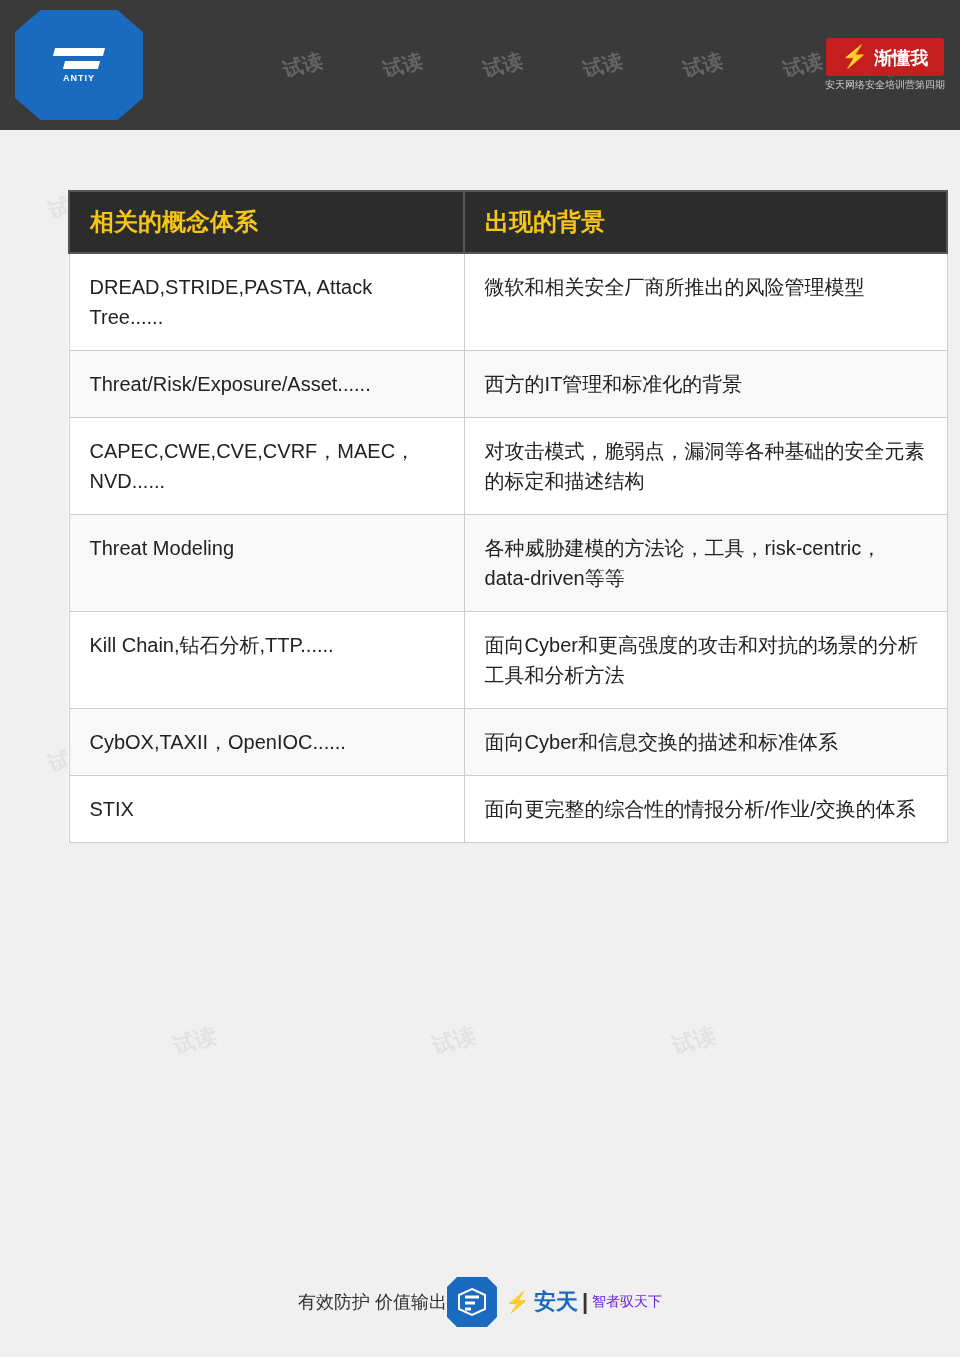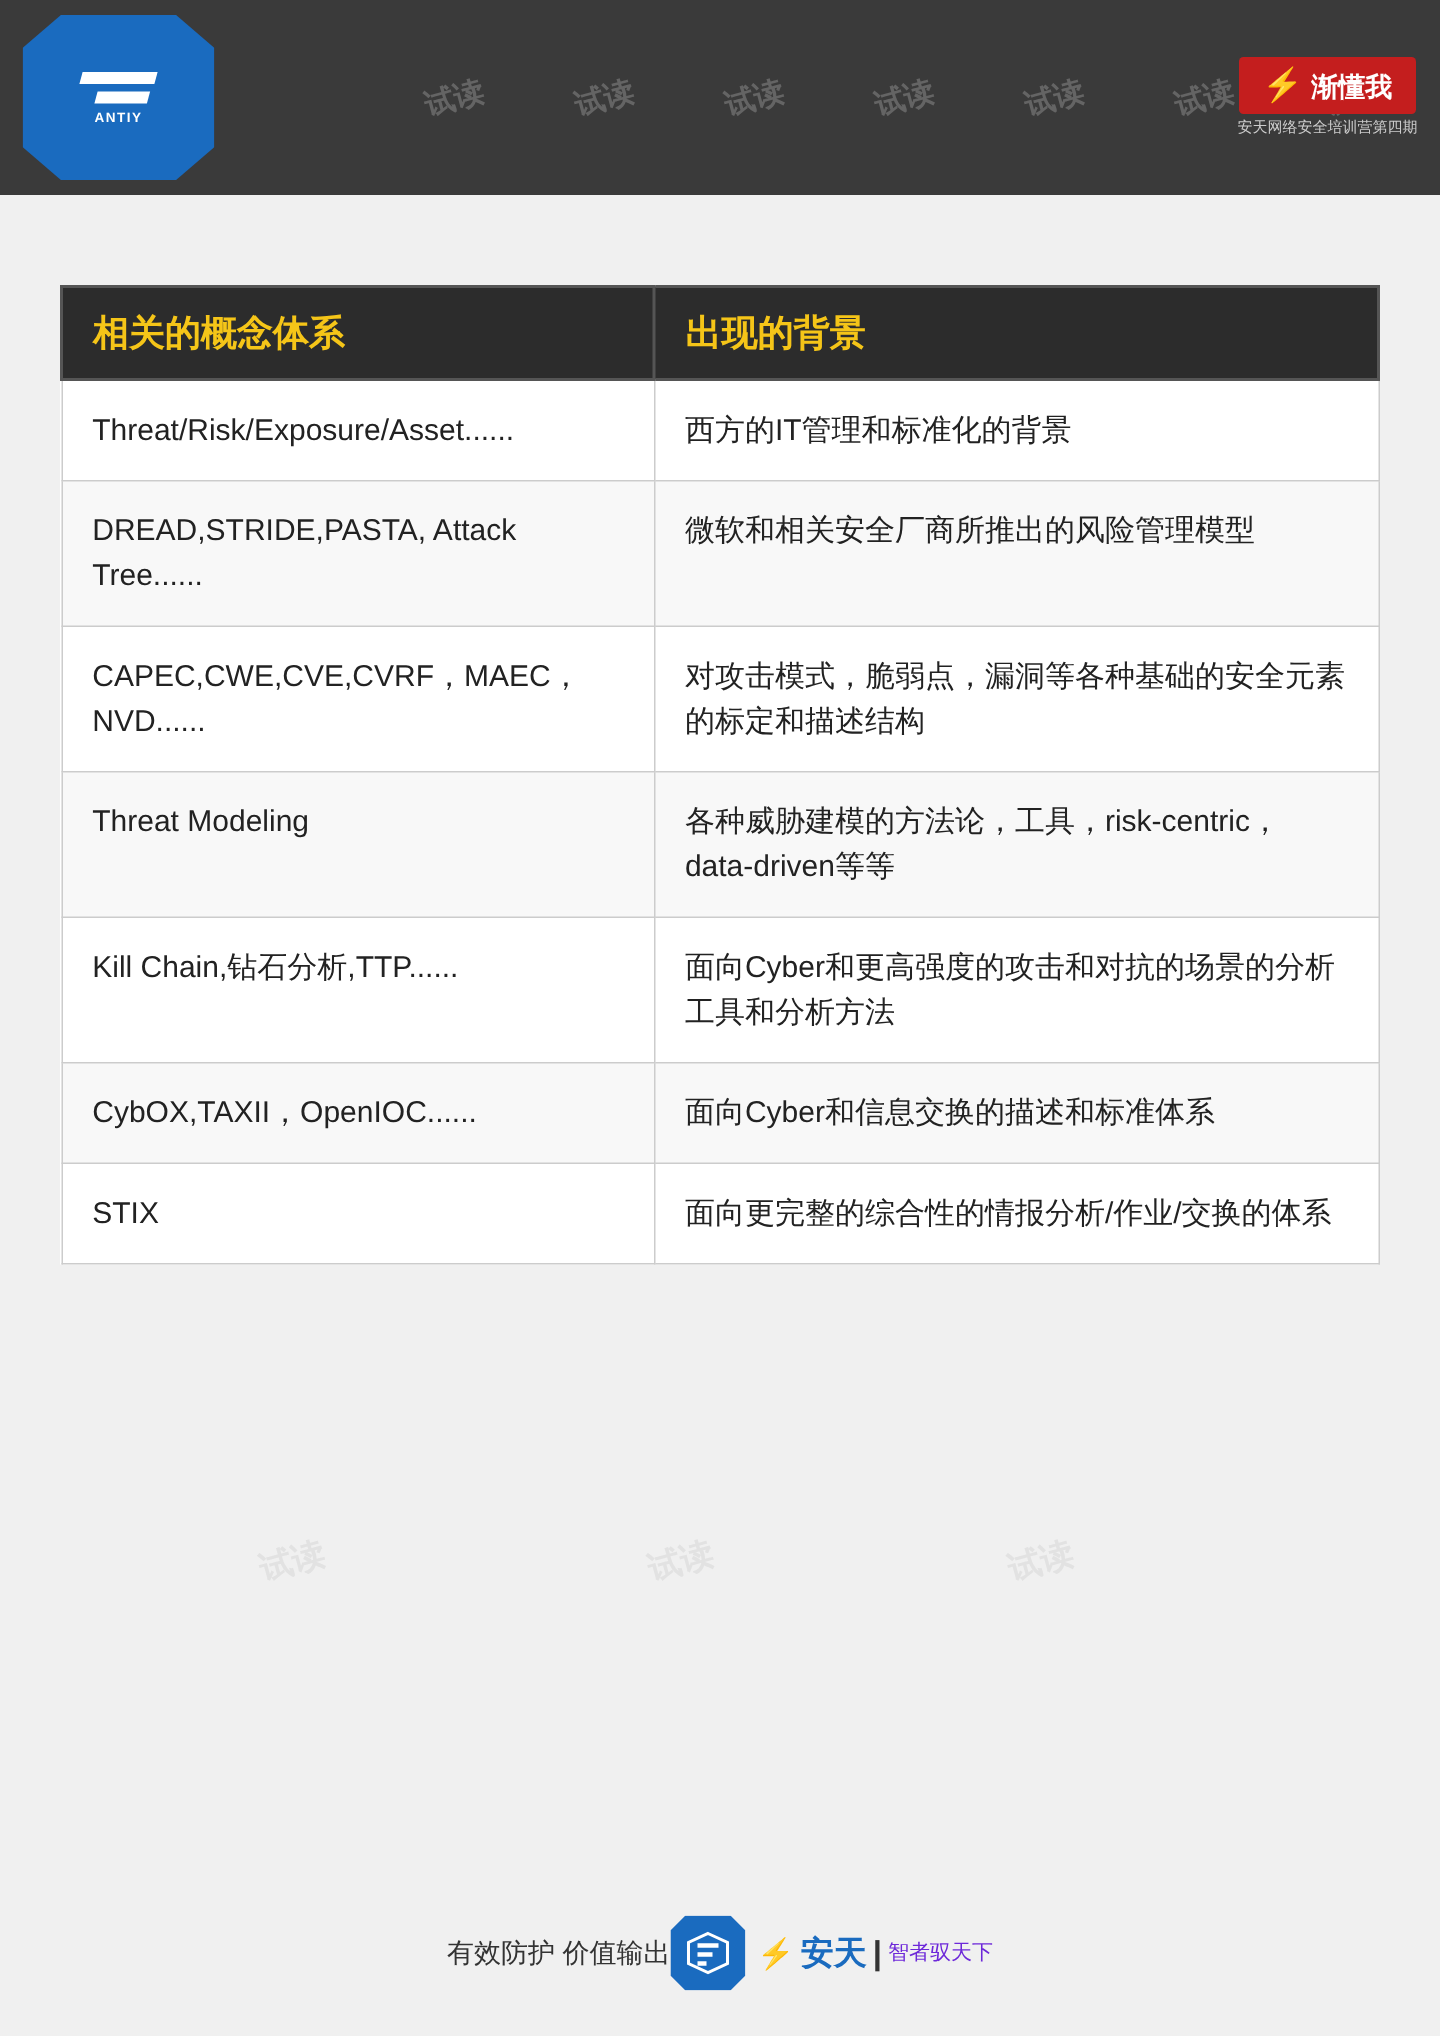--- a/index.html
+++ b/index.html
@@ -128,20 +128,21 @@
       position: relative;
       z-index: 2;
       padding: 60px 40px 40px 40px;
     }
 
     
     .concept-table {
       width: 100%;
       border-collapse: collapse;
       background: white;
+      margin-left: 28px;
     }
 
     .concept-table th {
       background: #2c2c2c;
       color: #f5c518;
       font-size: 24px;
       font-weight: bold;
       padding: 14px 20px;
       text-align: left;
       border: 2px solid #555;
@@ -290,26 +291,26 @@
 <div class="main-content">
   <table class="concept-table">
     <thead>
       <tr>
         <th class="col-left">相关的概念体系</th>
         <th class="col-right">出现的背景</th>
       </tr>
     </thead>
     <tbody id="table-body">
     <tr>
+          <td class="col-left">DREAD,STRIDE,PASTA, Attack Tree......</td>
+          <td class="col-right">微软和相关安全厂商所推出的风险管理模型</td>
+        </tr>
+        <tr>
           <td class="col-left">Threat/Risk/Exposure/Asset......</td>
           <td class="col-right">西方的IT管理和标准化的背景</td>
-        </tr>
-        <tr>
-          <td class="col-left">DREAD,STRIDE,PASTA, Attack Tree......</td>
-          <td class="col-right">微软和相关安全厂商所推出的风险管理模型</td>
         </tr>
         <tr>
           <td class="col-left">CAPEC,CWE,CVE,CVRF，MAEC，NVD......</td>
           <td class="col-right">对攻击模式，脆弱点，漏洞等各种基础的安全元素的标定和描述结构</td>
         </tr>
         <tr>
           <td class="col-left">Threat Modeling</td>
           <td class="col-right">各种威胁建模的方法论，工具，risk-centric，data-driven等等</td>
         </tr>
         <tr>

